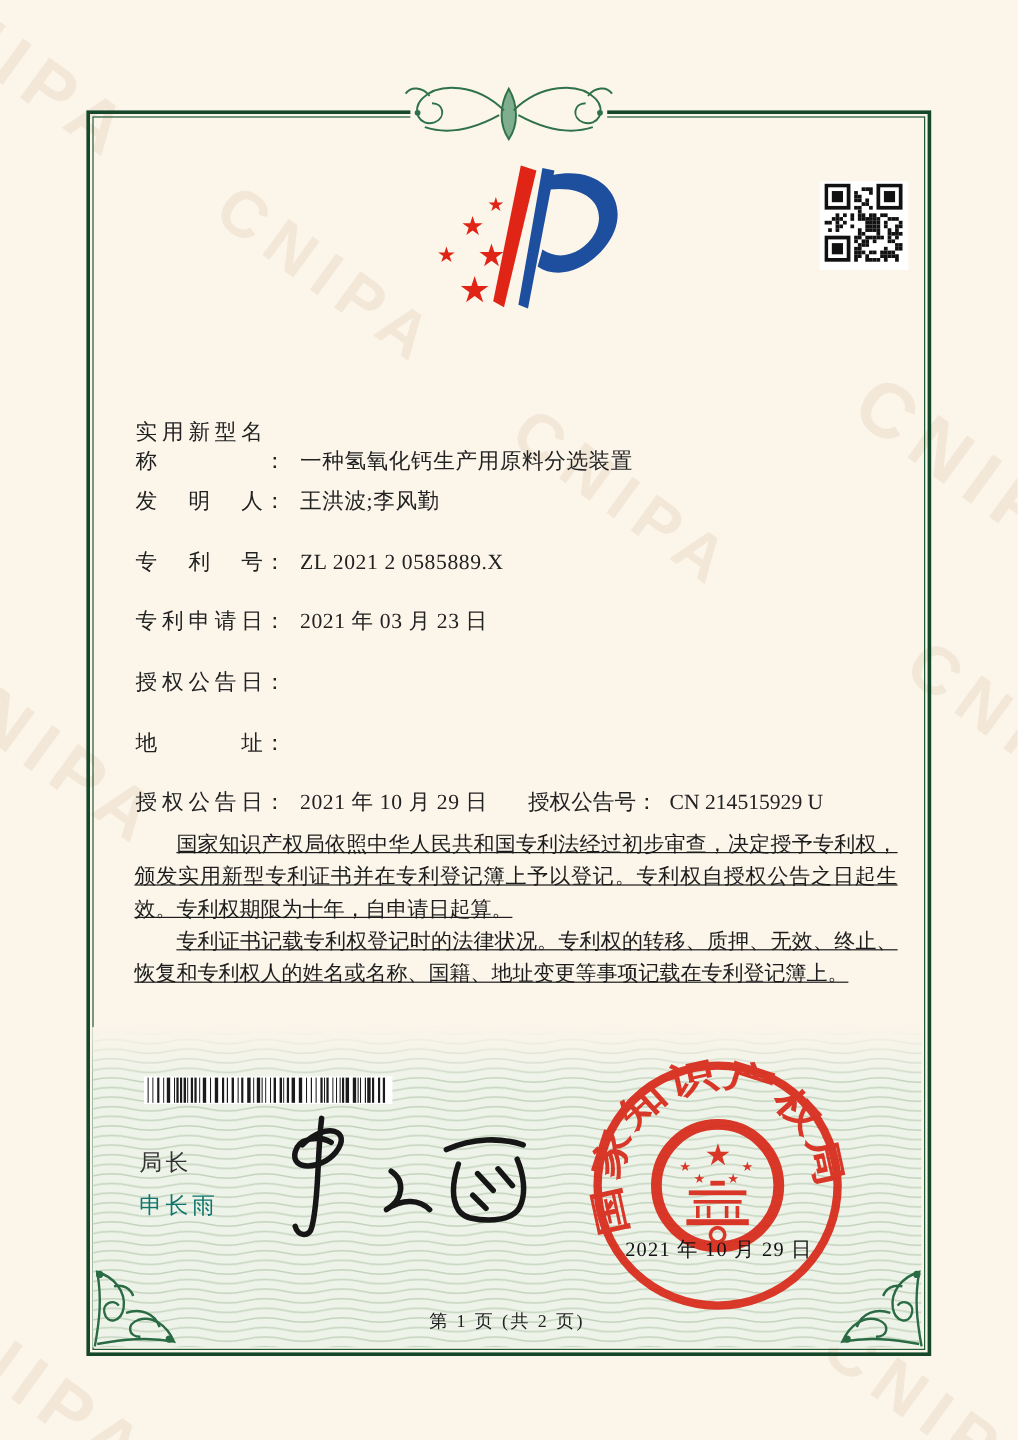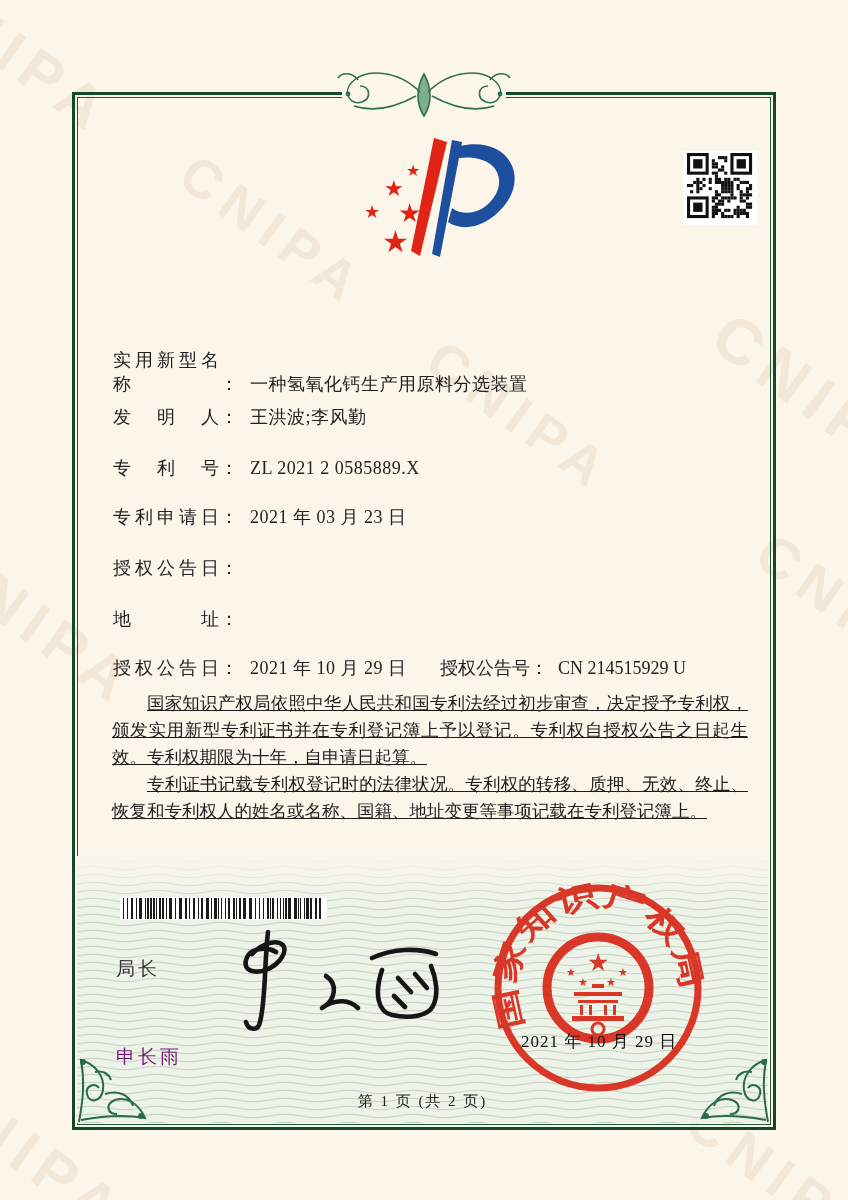--- a/index.html
+++ b/index.html
@@ -42,21 +42,21 @@
   .paras{position:absolute;left:112px;top:690px;width:636px;font-size:17.5px;
          line-height:27px;color:#1c1c1c;text-align:justify;}
   .paras p{margin:0;text-indent:2em;text-decoration:underline;}
 
   .barcode{position:absolute;left:120px;top:897px;height:21px;background:#fff;
            display:flex;align-items:stretch;padding:1px 3px;}
   .barcode span{display:block;height:100%;}
 
   .sig-title{position:absolute;left:116px;top:956px;font-size:19px;color:#333;
              letter-spacing:3px;font-family:"Liberation Sans", sans-serif;}
-  .sig-name{position:absolute;left:116px;top:1044px;font-size:19px;color:#701a75;
+  .sig-name{position:absolute;left:116px;top:992px;font-size:19px;color:#0f766e;
              letter-spacing:3px;font-family:"Liberation Sans", sans-serif;}
   .signature{position:absolute;left:222px;top:920px;}
 
   .seal{position:absolute;left:486px;top:876px;}
   .seal-date{position:absolute;left:521px;top:1030px;font-size:17px;color:#121212;
              letter-spacing:1px;z-index:5;}
 
   .pagenum{position:absolute;left:72px;top:1092px;width:701px;text-align:center;
            font-size:15px;color:#222;letter-spacing:2px;}
 

